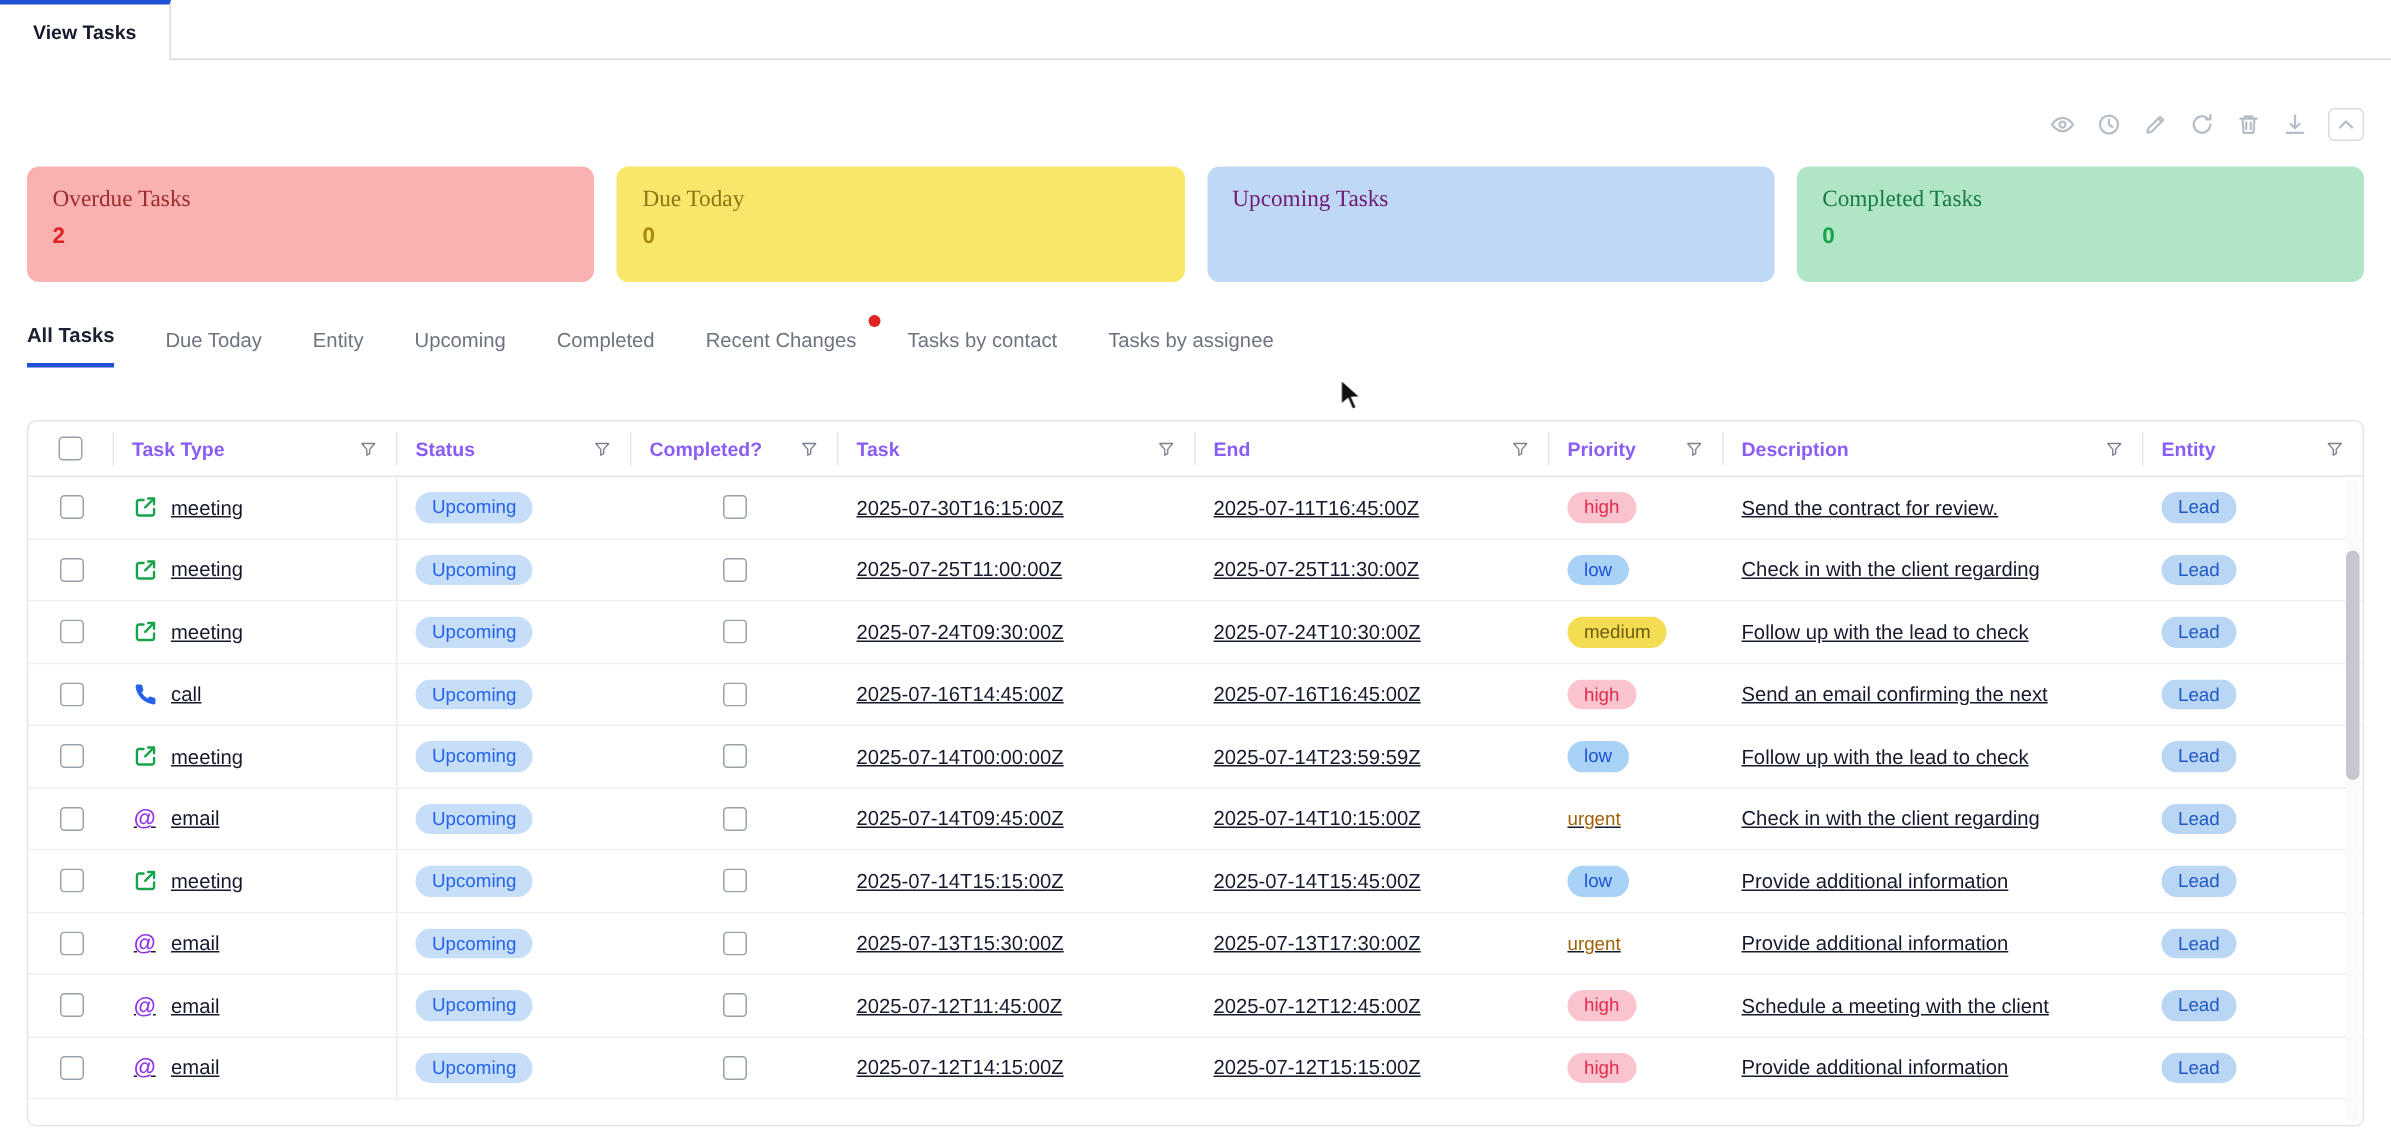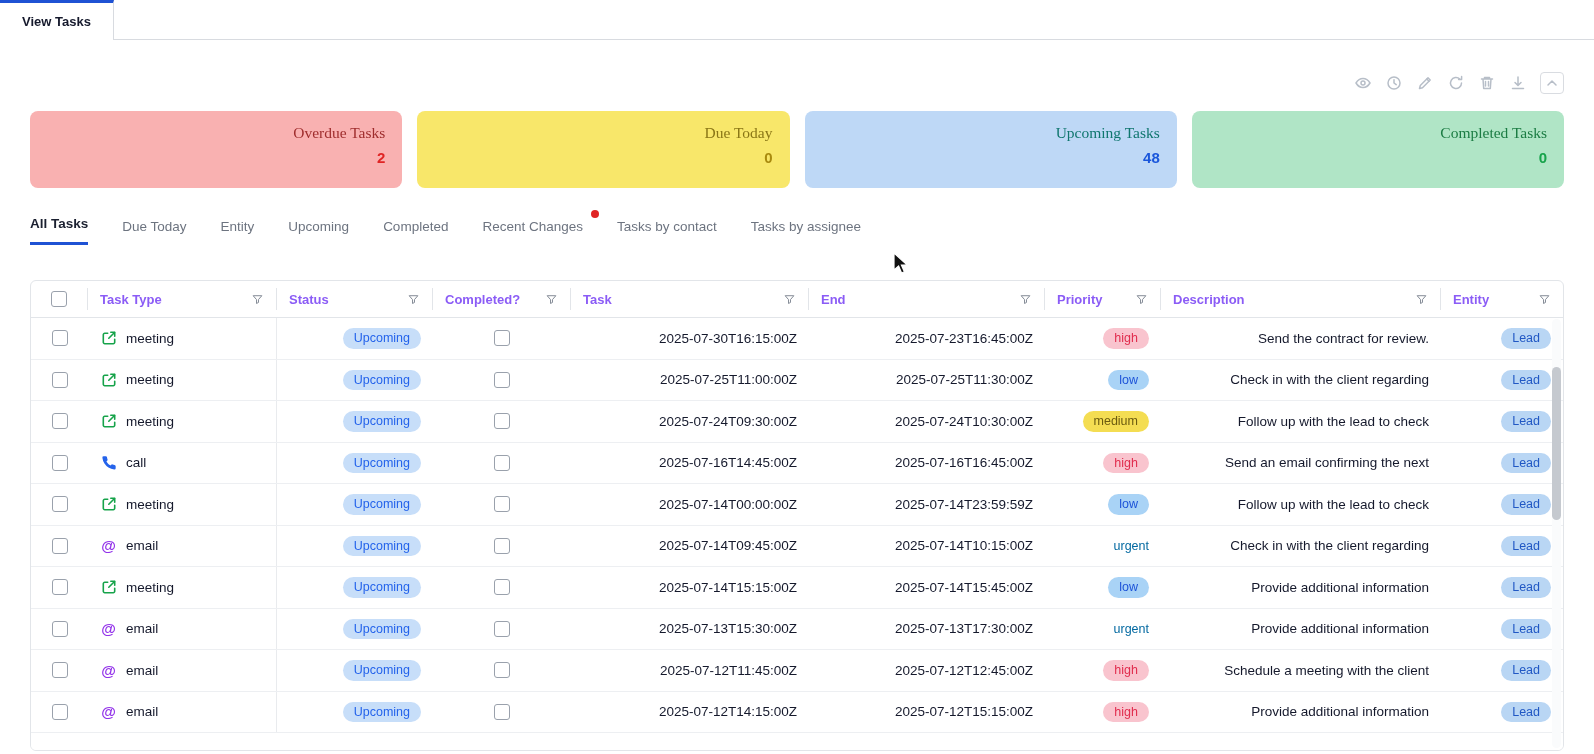--- a/index.html
+++ b/index.html
@@ -12,21 +12,21 @@
   
   .tabbar { position: relative; height: 40px; display: flex; align-items: stretch; }
   .tabbar::after { content: ""; position: absolute; left: 0; right: 0; bottom: 0; height: 1px; background: #d8dbe0; }
   .view-tab {
     position: relative; z-index: 2; background: #fff;
     display: inline-flex; align-items: center; padding: 0 22px;
     border-top: 3px solid #1f52d4; border-right: 1px solid #d8dbe0;
     font-size: 13px; font-weight: 700; color: #15192c;
   }
 
-  .content { padding: 0 30px; text-align: right; }
+  .content { padding: 0 18px; }
 
   
   .toolbar { display: flex; justify-content: flex-end; align-items: center; gap: 13px; margin-top: 30px; height: 26px; }
   .tbtn { width: 18px; height: 18px; display: flex; align-items: center; justify-content: center; }
   .tbtn svg { width: 16px; height: 16px; stroke: #b7bec8; fill: none; stroke-width: 1.5; stroke-linecap: round; stroke-linejoin: round; }
   .tbtn.boxed { width: 24px; height: 22px; border: 1px solid #d9dce1; border-radius: 4px; }
 
   
   .cards { display: grid; grid-template-columns: repeat(4, 1fr); gap: 15px; margin-top: 15px; }
   .card { height: 77px; border-radius: 8px; padding: 13px 17px; }
@@ -53,34 +53,34 @@
   .th {
     display: flex; align-items: center; justify-content: space-between;
     padding: 0 12px; height: 22px; border-right: 1px solid #e2e5e9;
     font-size: 13px; font-weight: 700; color: #8b5cf6; white-space: nowrap;
   }
   .th:last-child { border-right: none; }
   .th-check { justify-content: center; }
   .filter-btn { display: inline-flex; }
   .filter-btn svg { width: 13px; height: 13px; fill: none; stroke: #7a828e; stroke-width: 1.7; stroke-linejoin: round; }
 
-  .trow { height: 41.5px; border-bottom: 1px solid #edeff2; background: #fff; }
+  .trow { height: 41.5px; border-bottom: 1px solid #edeff2; background: #fff; text-decoration: underline; }
   .td { padding: 0 12px; font-size: 13.5px; color: #15192c; white-space: nowrap; overflow: hidden; }
   .td-check { display: flex; justify-content: center; }
   .td-type { display: flex; align-items: center; gap: 9px; height: 100%; border-right: 1px solid #e9ebee; }
 
   .cb { width: 16px; height: 16px; border: 1.5px solid #9aa1ac; border-radius: 3px; background: #fff; display: inline-block; }
 
   .pill { display: inline-block; padding: 4px 11px; border-radius: 11px; font-size: 12.5px; line-height: 1; }
   .pill-upcoming { background: #c7def9; color: #2463eb; }
   .pill-high     { background: #f9c4ce; color: #e12d4e; }
   .pill-low      { background: #a9d3f6; color: #1d53d8; }
   .pill-medium   { background: #f4dd52; color: #6c5c10; }
   .pill-lead     { background: #b9d6f4; color: #2158c4; }
-  .priority-text { font-size: 12.5px; color: #0369a1; }
+  .priority-text { font-size: 12.5px; color: #a16207; }
 
   .type-icon { display: inline-flex; width: 17px; justify-content: center; }
   .type-icon svg { width: 16px; height: 16px; display: block; }
   .ic-meeting { stroke: #16a34a; fill: none; stroke-width: 1.6; stroke-linecap: round; stroke-linejoin: round; }
   .ic-call { fill: #2563eb; stroke: none; }
   .at { color: #9333ea; font-weight: 700; font-size: 15px; line-height: 1; }
 
   .vscroll { position: absolute; top: 38px; right: 2px; bottom: 2px; width: 9px; background: #fafbfc; border-radius: 5px; }
   .vthumb { position: absolute; top: 48px; left: 0; width: 9px; height: 153px; border-radius: 5px; background: #c5c9cf; }
 
@@ -142,22 +142,21 @@
   <div class="cards">
       <div class="card" style="background: rgb(249, 177, 177);">
         <div class="card-title" style="color:#9f2d2d">Overdue Tasks</div>
         <div class="card-value" style="color:#e02424">2</div>
       </div>
       <div class="card" style="background: rgb(248, 231, 106);">
         <div class="card-title" style="color:#8a7616">Due Today</div>
         <div class="card-value" style="color:#a98a0e">0</div>
       </div>
       <div class="card" style="background: rgb(190, 216, 246);">
-        <div class="card-title" style="color:#0f766e">Upcoming Tasks</div>
-        <div class="card-value" style="color:#1a56db">48</div>
+        <div class="card-title" style="color:#701a75">Upcoming Tasks</div>
       </div>
       <div class="card" style="background: rgb(176, 229, 198);">
         <div class="card-title" style="color:#1b7c43">Completed Tasks</div>
         <div class="card-value" style="color:#16a34a">0</div>
       </div>
     </div>
 
   <div class="tabs">
       <div class="tab active"><span>All Tasks</span></div>
       <div class="tab"><span>Due Today</span></div>
@@ -252,21 +251,21 @@
                 <path d="M13.7 9.3v3a1.4 1.4 0 0 1-1.4 1.4H3.7a1.4 1.4 0 0 1-1.4-1.4V4.7a1.4 1.4 0 0 1 1.4-1.4h3"></path>
               </svg>
             </span>
             <span>meeting</span>
           </div>
           <div class="td"><span class="pill pill-upcoming">Upcoming</span></div>
           <div class="td td-check">
             <span class="cb"></span>
           </div>
           <div class="td">2025-07-30T16:15:00Z</div>
-          <div class="td">2025-07-23T16:45:00Z</div>
+          <div class="td">2025-07-11T16:45:00Z</div>
           <div class="td"><span class="pill pill-high">high</span></div>
           <div class="td">Send the contract for review.</div>
           <div class="td"><span class="pill pill-lead">Lead</span></div>
         </div>
         <div class="trow">
           <div class="td td-check">
             <span class="cb"></span>
           </div>
           <div class="td td-type">
             <span class="type-icon">

